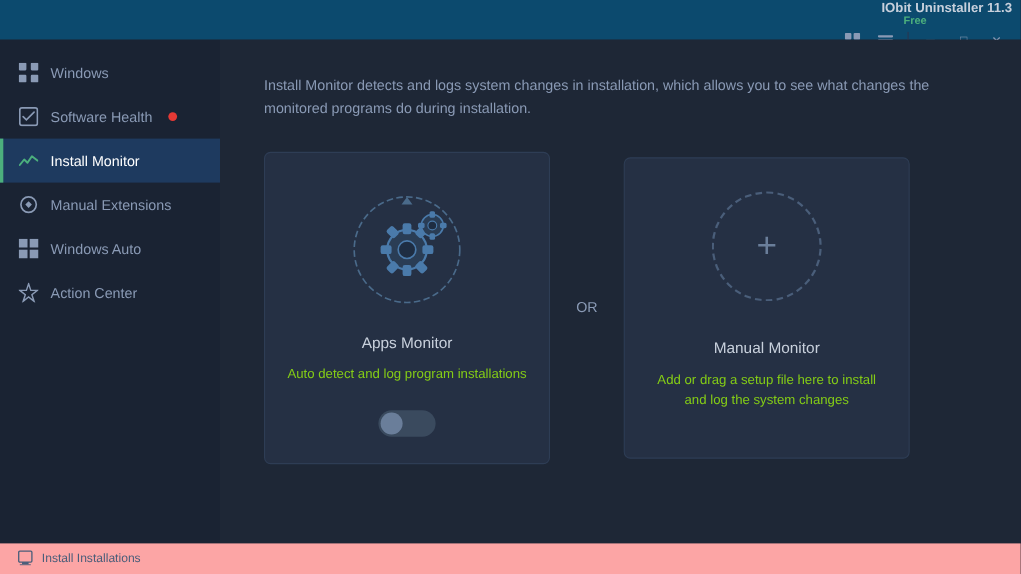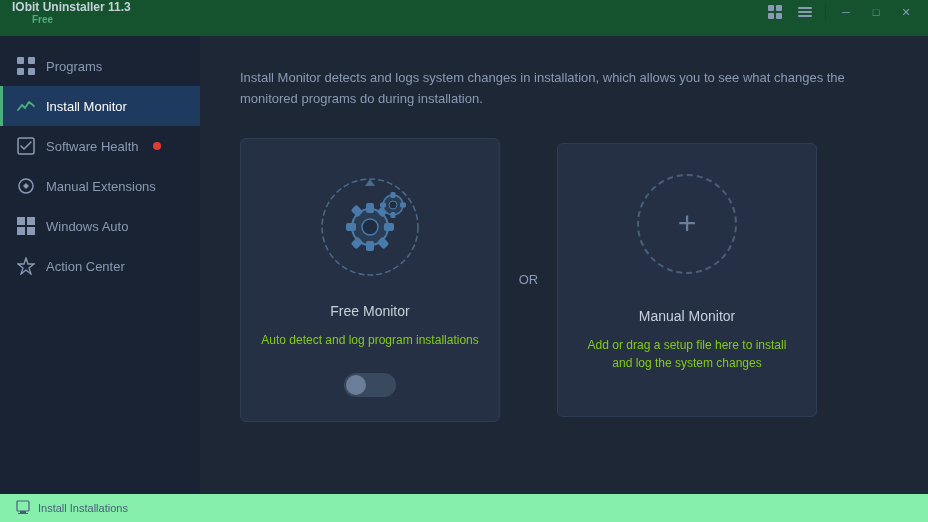--- a/index.html
+++ b/index.html
@@ -10,26 +10,27 @@
       font-family: 'Segoe UI', Arial, sans-serif;
       color: #c8d0dc;
       overflow: hidden;
       display: flex;
       flex-direction: column;
     }
 
     
     .titlebar {
       height: 36px;
-      background: #14532d;
-      display: flex;
-      align-items: flex-start;
+      background: #0c4a6e;
+      display: flex;
+      align-items: flex-end;
       justify-content: space-between;
       padding: 0 8px 0 12px;
       flex-shrink: 0;
+      flex-direction: column;
     }
     .titlebar-left {
       display: flex;
       flex-direction: column;
     }
     .app-title {
       font-size: 12px;
       color: #c8d0dc;
       font-weight: 600;
     }
@@ -158,21 +159,21 @@
       border-radius: 6px;
       padding: 28px 20px 24px 20px;
       display: flex;
       flex-direction: column;
       align-items: center;
       cursor: pointer;
       border: 1px solid #2e3d55;
     }
 
     .or-divider {
-      width: 57px;
+      width: 67px;
       text-align: center;
       color: #8a9ab5;
       font-size: 13px;
       flex-shrink: 0;
     }
 
     
     .card-icon-area {
       width: 120px;
       height: 120px;
@@ -228,21 +229,21 @@
       border-radius: 50%;
       position: absolute;
       top: 2px;
       left: 2px;
       transition: left 0.2s;
     }
 
     
     .bottom-bar {
       height: 28px;
-      background: #86efac;
+      background: #fca5a5;
       display: flex;
       align-items: center;
       padding: 0 16px;
       gap: 8px;
       flex-shrink: 0;
     }
     .bottom-icon {
       color: #4a5e7a;
       font-size: 13px;
     }
@@ -288,41 +289,41 @@
 
     <div class="sidebar-item">
       <div class="sidebar-icon">
         <svg width="18" height="18" viewBox="0 0 18 18" fill="#8a9ab5">
           <rect x="0" y="0" width="7" height="7" rx="1"></rect>
           <rect x="11" y="0" width="7" height="7" rx="1"></rect>
           <rect x="0" y="11" width="7" height="7" rx="1"></rect>
           <rect x="11" y="11" width="7" height="7" rx="1"></rect>
         </svg>
       </div>
-      <span class="sidebar-label">Programs</span>
-    </div>
-
-    <div class="sidebar-item active">
-      <div class="sidebar-icon">
-        <svg width="18" height="18" viewBox="0 0 18 18" fill="#4caf7d">
-          <polyline points="1,13 5,8 8,11 12,5 17,9" stroke="#4caf7d" stroke-width="1.8" fill="none" stroke-linecap="round" stroke-linejoin="round"></polyline>
-        </svg>
-      </div>
-      <span class="sidebar-label">Install Monitor</span>
+      <span class="sidebar-label">Windows</span>
     </div>
 
     <div class="sidebar-item">
       <div class="sidebar-icon">
         <svg width="18" height="18" viewBox="0 0 18 18" fill="#8a9ab5">
           <rect x="1" y="1" width="16" height="16" rx="2" fill="none" stroke="#8a9ab5" stroke-width="1.5"></rect>
           <path d="M4 9 L7 12 L14 5" stroke="#8a9ab5" stroke-width="1.5" fill="none" stroke-linecap="round"></path>
         </svg>
       </div>
       <span class="sidebar-label">Software Health</span>
       <div class="badge-red"></div>
+    </div>
+
+    <div class="sidebar-item active">
+      <div class="sidebar-icon">
+        <svg width="18" height="18" viewBox="0 0 18 18" fill="#4caf7d">
+          <polyline points="1,13 5,8 8,11 12,5 17,9" stroke="#4caf7d" stroke-width="1.8" fill="none" stroke-linecap="round" stroke-linejoin="round"></polyline>
+        </svg>
+      </div>
+      <span class="sidebar-label">Install Monitor</span>
     </div>
 
     <div class="sidebar-item">
       <div class="sidebar-icon">
         <svg width="18" height="18" viewBox="0 0 18 18" fill="#8a9ab5">
           <circle cx="9" cy="9" r="7" fill="none" stroke="#8a9ab5" stroke-width="1.5"></circle>
           <path d="M6 9 L9 6 L12 9 L9 12 Z" fill="#8a9ab5"></path>
         </svg>
       </div>
       <span class="sidebar-label">Manual Extensions</span>
@@ -382,21 +383,21 @@
             <g transform="translate(78,33)">
               <circle cx="0" cy="0" r="10" fill="#2a3d55" stroke="#4a7aaa" stroke-width="1.5"></circle>
               <circle cx="0" cy="0" r="4" fill="#1e2d42" stroke="#4a7aaa" stroke-width="1"></circle>
               <rect x="-2.5" y="-13" width="5" height="6" rx="1.5" fill="#4a7aaa"></rect>
               <rect x="-2.5" y="7" width="5" height="6" rx="1.5" fill="#4a7aaa"></rect>
               <rect x="7" y="-2.5" width="6" height="5" rx="1.5" fill="#4a7aaa"></rect>
               <rect x="-13" y="-2.5" width="6" height="5" rx="1.5" fill="#4a7aaa"></rect>
             </g>
           </svg>
         </div>
-        <div class="card-title">Free Monitor</div>
+        <div class="card-title">Apps Monitor</div>
         <div class="card-desc">Auto detect and log program installations</div>
         <div class="toggle-wrap">
           <div class="toggle">
             <div class="toggle-knob"></div>
           </div>
         </div>
       </div>
 
       <div class="or-divider">OR</div>
 

